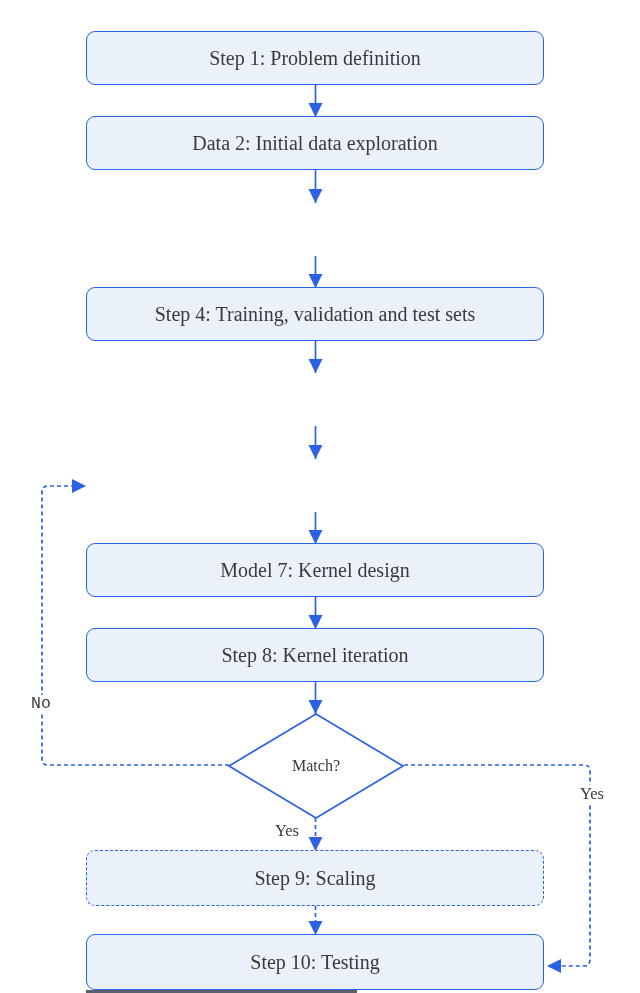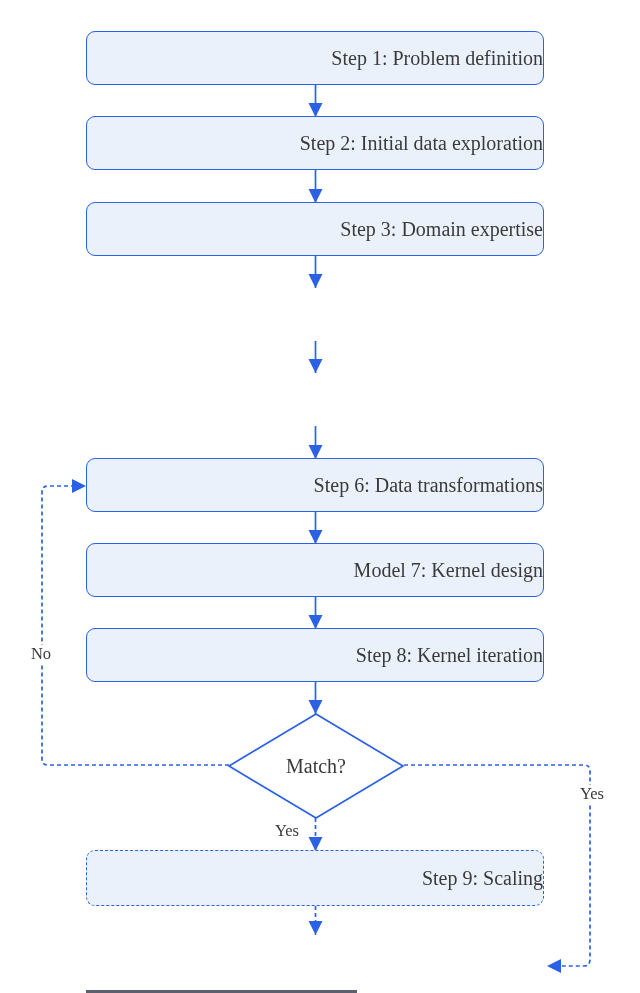--- a/index.html
+++ b/index.html
@@ -4,42 +4,42 @@
 <style>
   html,body { margin:0; padding:0; background:#ffffff; }
   #canvas {
     position:relative; width:640px; height:993px; background:#ffffff;
     overflow:hidden; font-family:"Liberation Serif", serif;
   }
   .box {
     position:absolute; left:86px; width:458px; height:54px;
     box-sizing:border-box; border:1.7px solid var(--blue);
     border-radius:9px; background:var(--boxFill);
-    display:flex; align-items:center; justify-content:flex-end;
+    display:flex; align-items:center; justify-content:center;
     font-size:20px; color:var(--text); white-space:nowrap;
   }
   .box.dashed { border-style:dashed; }
   #connectors {
     position:absolute; left:0; top:0; width:640px; height:993px;
     pointer-events:none;
   }
   .solid-line { stroke:var(--blue); stroke-width:1.7; fill:none; }
   .dashed-line { stroke:var(--blue); stroke-width:1.7; fill:none; stroke-dasharray:4 3; }
   .head { fill:var(--blue); stroke:none; }
   .diamond-shape { fill:#ffffff; stroke:var(--blue); stroke-width:1.7; }
   .diamond-label {
     position:absolute; left:316px; top:766px; transform:translate(-50%,-50%);
-    font-size:20px; color:var(--text);text-align:right;
+    font-size:16px; color:var(--text);text-align:right;
   }
   .edge-label {
     position:absolute; transform:translate(-50%,-50%);
     background:#ffffff; padding:0 3px; font-size:16.5px; color:var(--text);
     line-height:1.1;
   }
-  #no-label  { left:41px;  top:654px; }
+  #no-label  { left:41px;  top:704px;font-family:Liberation Mono, monospace; }
   #yes-bottom-label { left:287px; top:831px; }
   #yes-right-label  { left:592px; top:794px; }
   #crop-artifact {
     position:absolute; left:86px; top:990px; width:271px; height:3px;
     background:var(--artifact); opacity:0.85;
   }
 </style>
 </head>
 <body>
 
@@ -76,36 +76,36 @@
     <path class="dashed-line" d="M404 765 H584 Q590 765 590 771 V959 Q590 966 584 966 H561"></path>
     <polygon class="head" points="561,959 561,973 547,966"></polygon>
 
     <polygon class="diamond-shape" points="316,714 403,766 316,818 229,766"></polygon>
   </svg>
 
   <div class="box" style="top:31px">
       <span>Step 1: Problem definition</span>
     </div>
   <div class="box" style="top:116px">
-      <span>Step 2: Initial data exploration</span>
+      <span>Data 2: Initial data exploration</span>
     </div>
-  <div class="box" style="top:202px">
-      <span>Step 3: Domain expertise</span>
-    </div>
-  <div class="box" style="top:458px">
-      <span>Step 6: Data transformations</span>
+  <div class="box" style="top:287px">
+      <span>Step 4: Training, validation and test sets</span>
     </div>
   <div class="box" style="top:543px">
       <span>Model 7: Kernel design</span>
     </div>
   <div class="box" style="top:628px">
       <span>Step 8: Kernel iteration</span>
     </div>
   <div class="box dashed" style="top:850px; height:56px">
       <span>Step 9: Scaling</span>
+    </div>
+  <div class="box" style="top:934px; height:56px">
+      <span>Step 10: Testing</span>
     </div>
 
   <div class="diamond-label">Match?</div>
 
   <div class="edge-label" id="no-label">No</div>
   <div class="edge-label" id="yes-bottom-label">Yes</div>
   <div class="edge-label" id="yes-right-label">Yes</div>
 
   <div id="crop-artifact"></div>
 </div>

